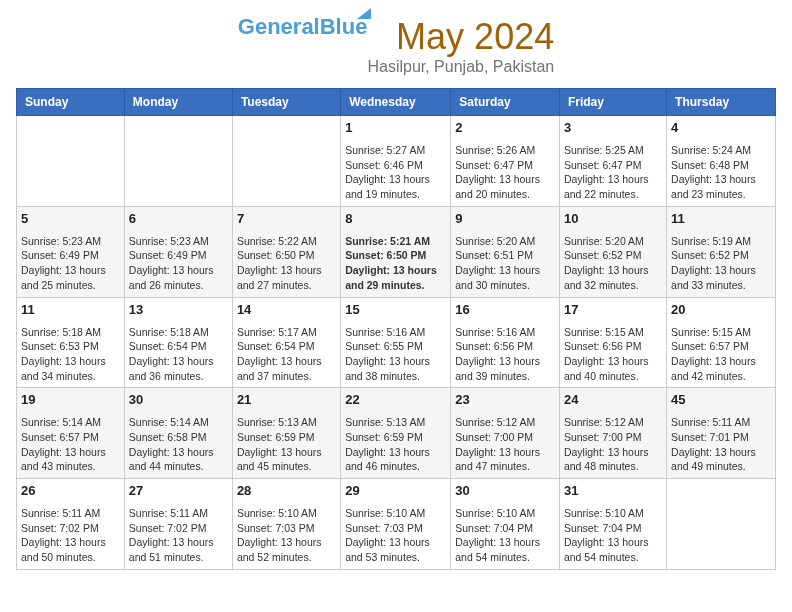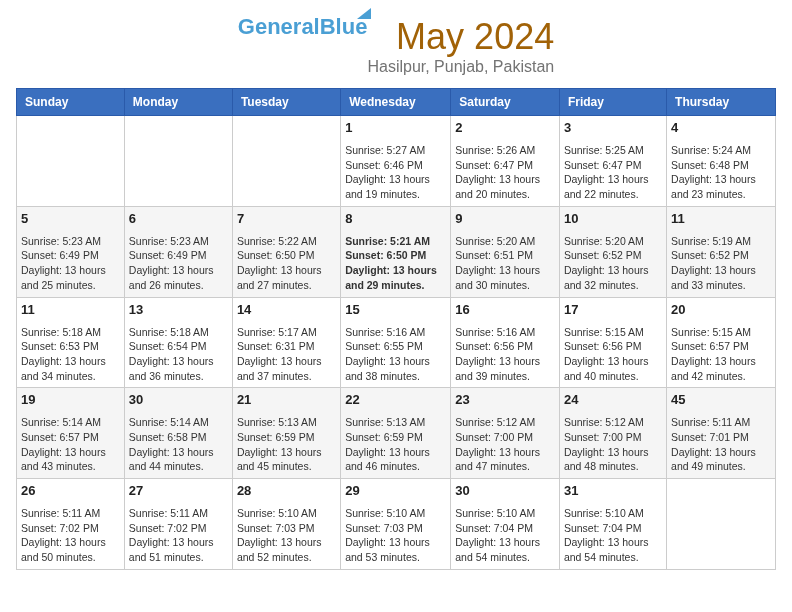--- a/index.html
+++ b/index.html
@@ -213,21 +213,21 @@
         <td>
           <span class="day-num">13</span>
           <div class="day-info" style="white-space: pre-line;">Sunrise: 5:18 AM
 Sunset: 6:54 PM
 Daylight: 13 hours
 and 36 minutes.</div>
         </td>
         <td>
           <span class="day-num">14</span>
           <div class="day-info" style="white-space: pre-line;">Sunrise: 5:17 AM
-Sunset: 6:31 PM
+Sunset: 6:54 PM
 Daylight: 13 hours
 and 37 minutes.</div>
         </td>
         <td>
           <span class="day-num">15</span>
           <div class="day-info" style="white-space: pre-line;">Sunrise: 5:16 AM
 Sunset: 6:55 PM
 Daylight: 13 hours
 and 38 minutes.</div>
         </td>

